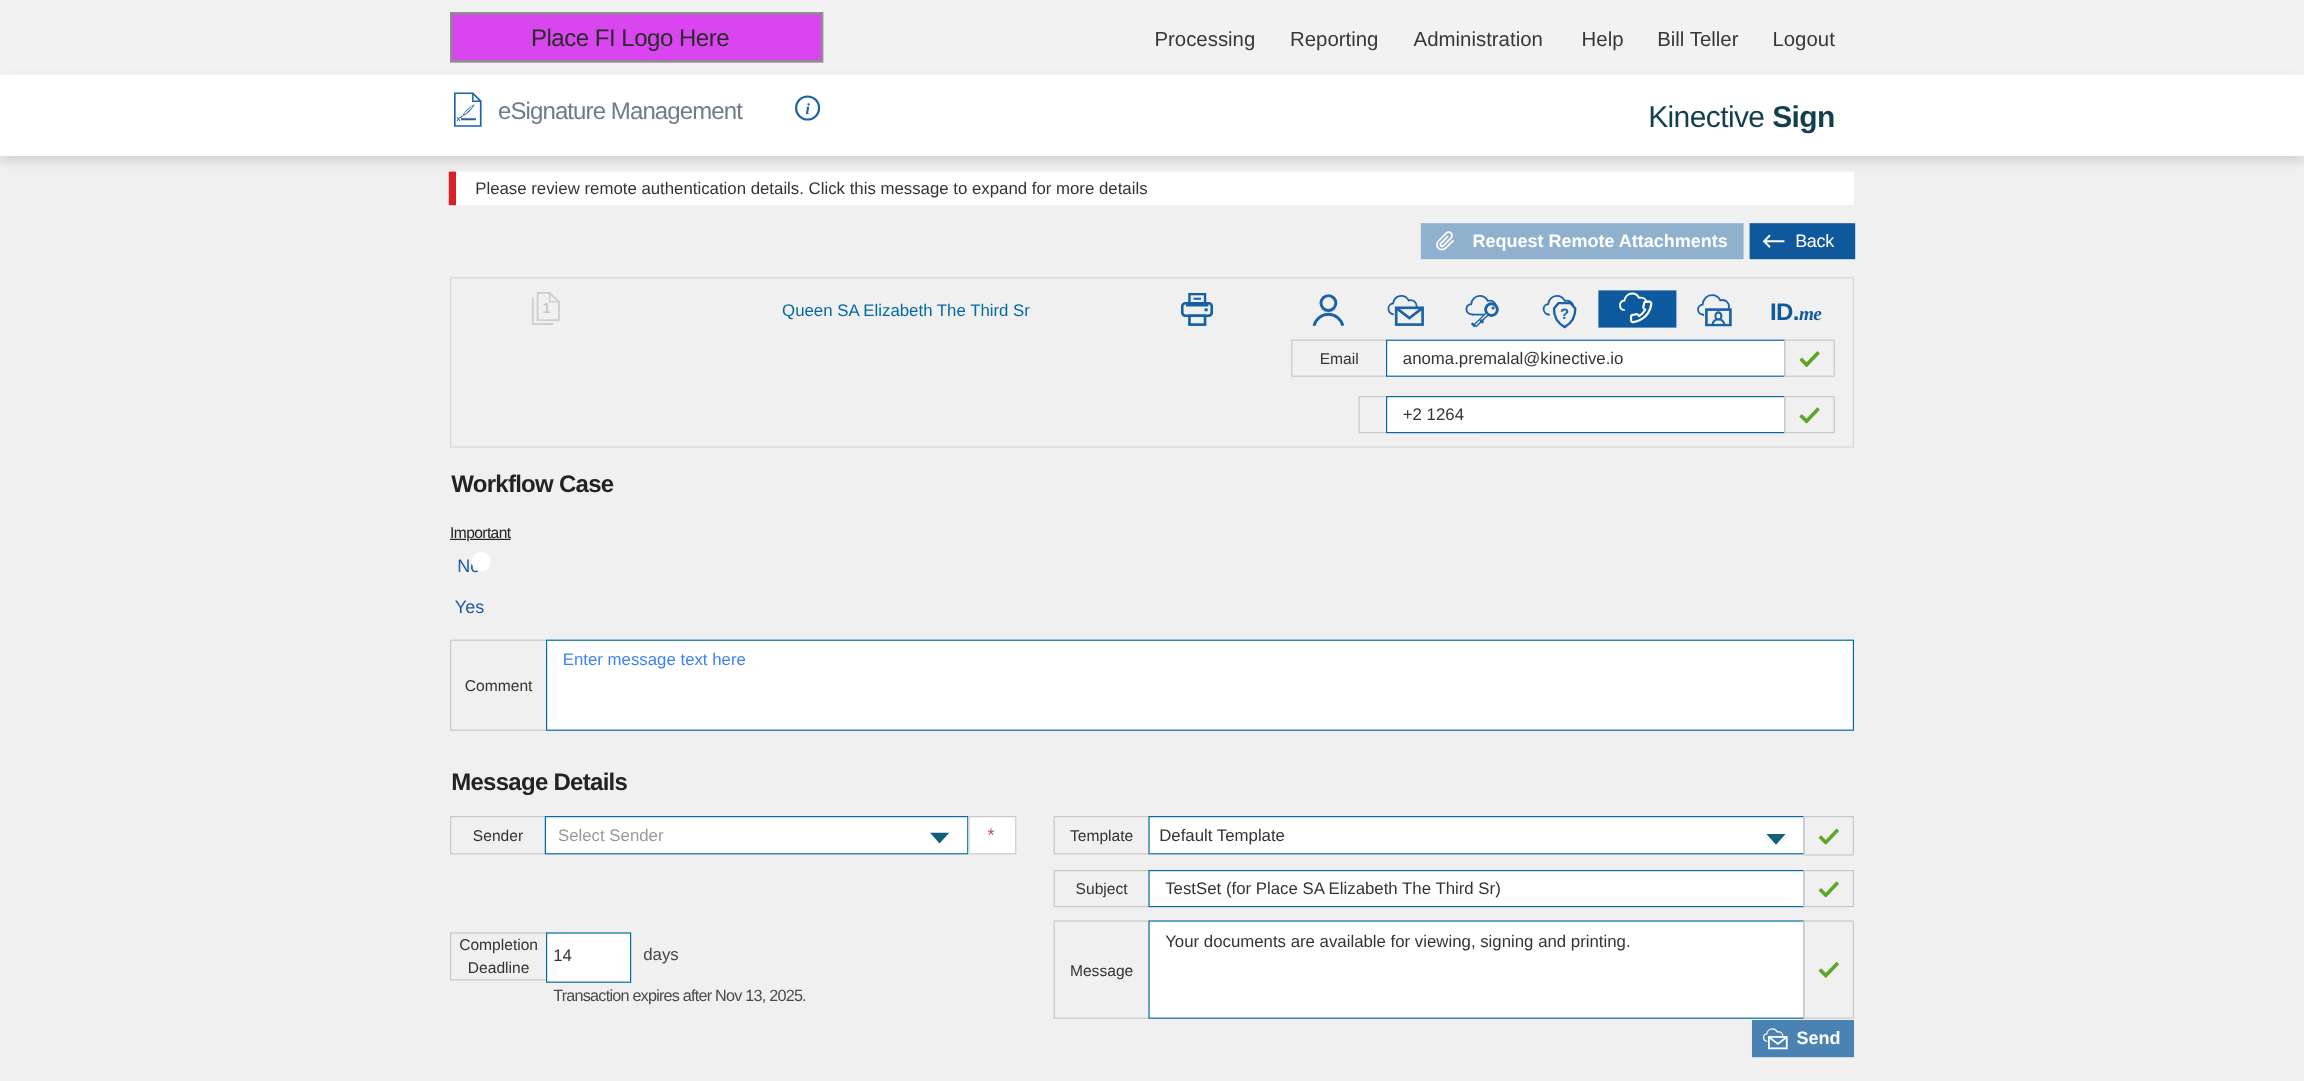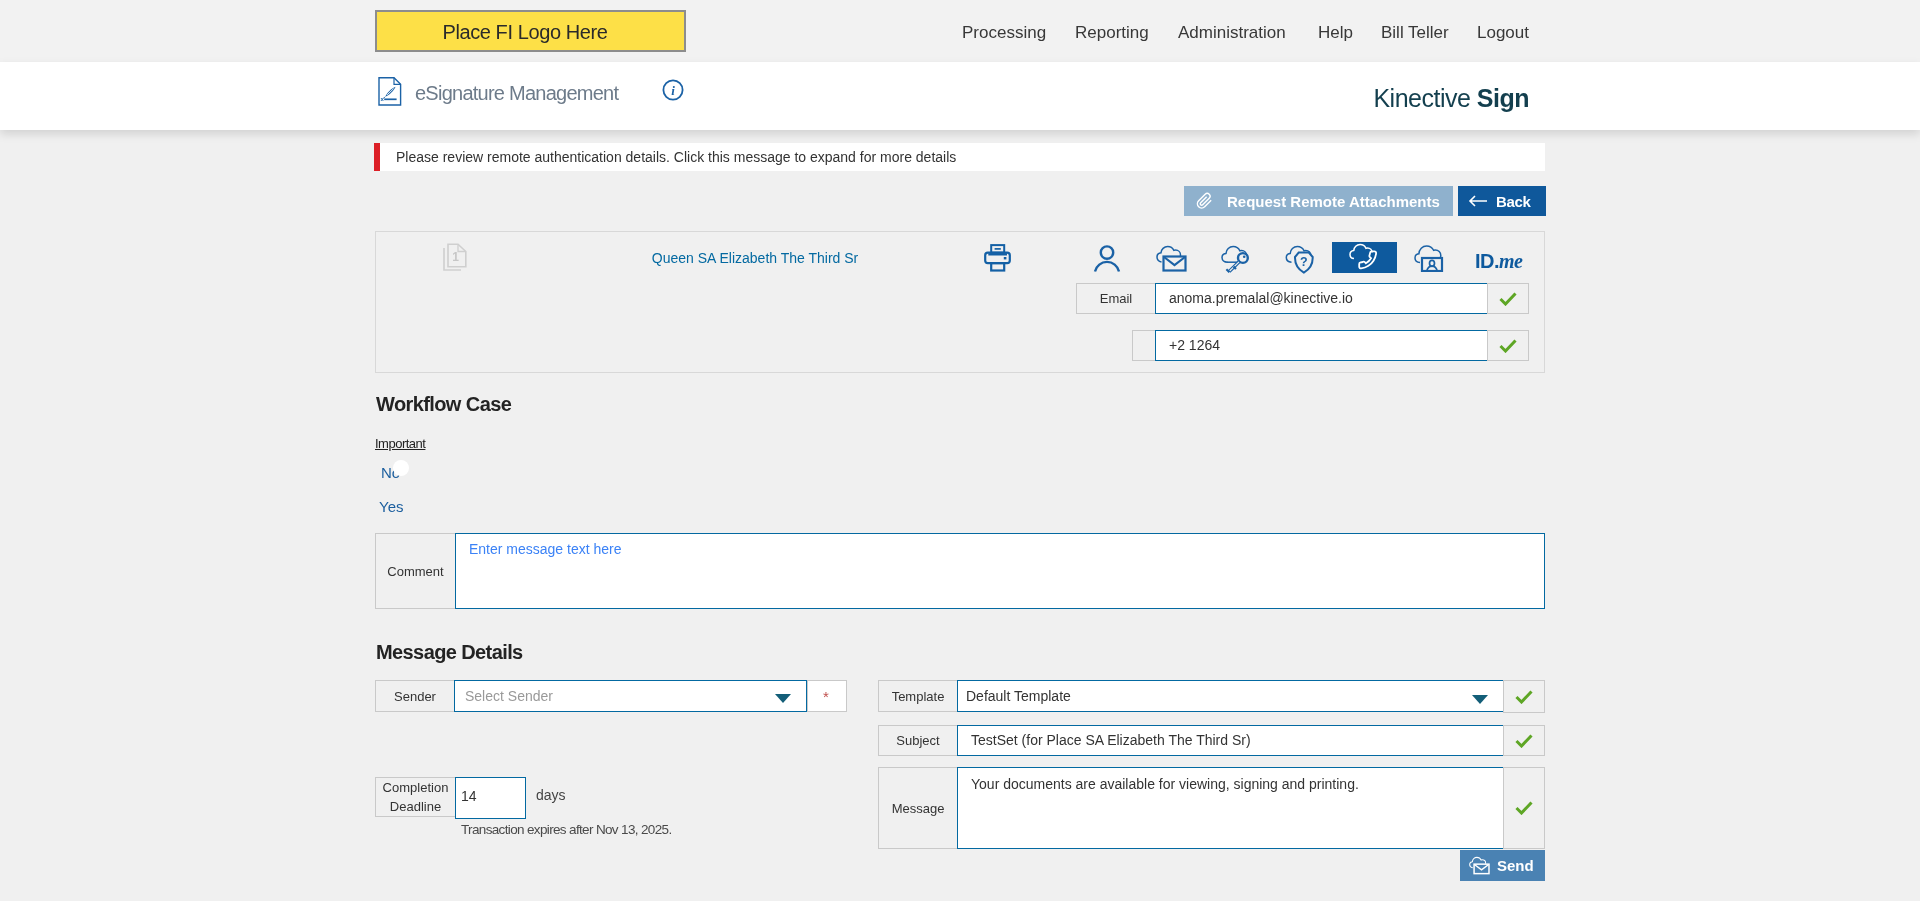--- a/index.html
+++ b/index.html
@@ -6,21 +6,21 @@
   html,body { width:1920px; height:901px; font-family:"Liberation Sans",sans-serif; background:#f0f0f0; overflow:hidden; }
   .abs { position:absolute; }
   .cell { position:absolute; background:#f0f0f0; border:1px solid #c9c9c9; color:#333; display:flex; align-items:center; justify-content:center; font-size:13px; }
   .input { position:absolute; background:#fff; border:1px solid #0369a1; color:#333; font-size:14px; }
   .chkcell { position:absolute; background:#f0f0f0; border:1px solid #c9c9c9; display:flex; align-items:center; justify-content:center; }
 </style>
 </head>
 <body>
 
 <div class="abs" style="left:0;top:0;width:1920px;height:62px;background:#f2f2f2;"></div>
-<div class="abs" style="left:375px;top:10px;width:311px;height:42px;background:#fde047;border:2px solid #8d8d8d;display:flex;align-items:center;justify-content:center;font-size:20px;letter-spacing:-0.4px;color:#2a2a2a;padding-top:2px;padding-right:11px;">Place FI Logo Here</div>
+<div class="abs" style="left:375px;top:10px;width:311px;height:42px;background:#d946ef;border:2px solid #8d8d8d;display:flex;align-items:center;justify-content:center;font-size:20px;letter-spacing:-0.4px;color:#2a2a2a;padding-top:2px;padding-right:11px;">Place FI Logo Here</div>
 <div class="abs" style="top:23px;left:962px;font-size:17px;color:#383838;">Processing</div>
 <div class="abs" style="top:23px;left:1075px;font-size:17px;color:#383838;">Reporting</div>
 <div class="abs" style="top:23px;left:1178px;font-size:17px;color:#383838;">Administration</div>
 <div class="abs" style="top:23px;left:1318px;font-size:17px;color:#383838;">Help</div>
 <div class="abs" style="top:23px;left:1381px;font-size:17px;color:#383838;">Bill Teller</div>
 <div class="abs" style="top:23px;left:1477px;font-size:17px;color:#383838;">Logout</div>
 
 <div class="abs" style="left:0;top:62px;width:1920px;height:68px;background:#ffffff;box-shadow:0 4px 9px rgba(0,0,0,0.13);"></div>
 <svg class="abs" style="left:378px;top:76px;" width="24" height="30" viewBox="0 0 24 30">
   <path d="M1 1.7 H16 L22.6 8.3 V29 H1 Z" fill="none" stroke="#1b62a6" stroke-width="1.4"></path>
@@ -40,21 +40,21 @@
 
 <div class="abs" style="left:374px;top:143px;width:1171px;height:28px;background:#ffffff;border-left:6px solid #dc1f26;"></div>
 <div class="abs" style="left:396px;top:143px;height:28px;line-height:28px;font-size:14px;color:#333;">Please review remote authentication details. Click this message to expand for more details</div>
 
 <div class="abs" style="left:1184px;top:186px;width:269px;height:30px;background:#8fb1cd;color:#fff;font-size:15px;font-weight:bold;display:flex;align-items:center;">
   <svg style="margin-left:12px;" width="17" height="18" viewBox="0 0 24 24">
       <path d="M21.44 11.05l-9.19 9.19a6 6 0 0 1-8.49-8.49l9.19-9.19a4 4 0 0 1 5.66 5.66l-9.2 9.19a2 2 0 0 1-2.83-2.83l8.49-8.48" fill="none" stroke="#fff" stroke-width="2"></path>
     </svg>
   <span style="margin-left:14px;">Request Remote Attachments</span>
 </div>
-<div class="abs" style="left:1458px;top:186px;width:88px;height:30px;background:#0f589b;color:#fff;font-size:15px;font-weight:bold;display:flex;align-items:center;">
+<div class="abs" style="left:1458px;top:186px;width:88px;height:30px;background:#0f589b;color:#fff;font-size:15px;font-weight:normal;display:flex;align-items:center;">
   <svg style="margin-left:10px;" width="20" height="12" viewBox="0 0 20 12">
       <path d="M19 6 H2 M7 1 L2 6 L7 11" fill="none" stroke="#fff" stroke-width="1.6"></path>
     </svg>
   <span style="margin-left:8px;letter-spacing:-0.3px;">Back</span>
 </div>
 
 <div class="abs" style="left:375px;top:231px;width:1170px;height:142px;background:#f0f0f0;border:1px solid #d8d8d8;"></div>
 
 <svg class="abs" style="left:442px;top:243px;" width="27" height="29" viewBox="0 0 27 29">
   <path d="M2 5 V27 H19" fill="none" stroke="#cfcfcf" stroke-width="1.6"></path>
@@ -107,21 +107,21 @@
     <path d="M18.3 14.1 v2.6 a1.7 1.7 0 0 1 -1.9 1.7 a16.8 16.8 0 0 1 -7.3 -2.6 a16.6 16.6 0 0 1 -5.1 -5.1 A16.8 16.8 0 0 1 1.4 3.3 A1.7 1.7 0 0 1 3.1 1.4 h2.6 a1.7 1.7 0 0 1 1.7 1.5 a10.9 10.9 0 0 0 0.6 2.4 a1.7 1.7 0 0 1 -0.4 1.8 L6.5 8.2 a13.6 13.6 0 0 0 5.1 5.1 l1.1-1.1 a1.7 1.7 0 0 1 1.8 -0.4 a10.9 10.9 0 0 0 2.4 0.6 a1.7 1.7 0 0 1 1.4 1.7 z" fill="none" stroke="#fff" stroke-width="1.8"></path>
   </g>
 </svg>
 
 <svg class="abs" style="left:1413px;top:244px;" width="32" height="28" viewBox="0 0 32 28">
   <path d="M7 18.5 C4 18.3 2 16.4 2 14 C2 11.8 3.7 10 5.9 9.8 C6.1 5.3 9.4 1.9 13.6 1.9 C16.7 1.9 19.4 3.7 20.6 6.3 C21.1 6.1 21.8 6 22.4 6 C25.4 6 27.8 8.4 27.8 11.4 C27.8 12.3 27.6 13.1 27.2 13.8" fill="none" stroke="#1b62a6" stroke-width="1.5"></path>
   <rect x="9" y="14" width="20" height="13" fill="#f0f0f0" stroke="#1b62a6" stroke-width="2.2"></rect>
   <ellipse cx="19" cy="19.3" rx="2.5" ry="3" fill="none" stroke="#1b62a6" stroke-width="1.7"></ellipse>
   <path d="M13.8 26.8 C14.8 23.3 16.6 22.1 19 22.1 C21.4 22.1 23.2 23.3 24.2 26.8" fill="none" stroke="#1b62a6" stroke-width="1.7"></path>
 </svg>
-<div class="abs" style="left:1475px;top:250px;font-size:20px;letter-spacing:-0.5px;color:#0e5a9e;"><b>ID.</b><i style="font-family:'Liberation Serif';font-size:20px;"><b>me</b></i></div>
+<div class="abs" style="left:1475px;top:250px;font-size:20px;letter-spacing:-0.5px;color:#0e5a9e;"><b>ID.</b><i style="font-family:'Liberation Serif';font-size:16px;"><b>me</b></i></div>
 
 <div class="cell" style="left:1076px;top:283px;width:80px;height:31px;">Email</div>
 <div class="input" style="left:1155px;top:283px;width:333px;height:31px;line-height:29px;padding-left:13px;">anoma.premalal@kinective.io</div>
 <div class="chkcell" style="left:1487px;top:283px;width:42px;height:31px;">
   <svg width="18" height="14" viewBox="0 0 18 14">
       <path d="M1.5 7 L6.5 12 L16.5 1.5" fill="none" stroke="#5ea625" stroke-width="3"></path>
     </svg>
 </div>
 
 <div class="cell" style="left:1132px;top:330px;width:102px;height:31px;">Phone</div>

